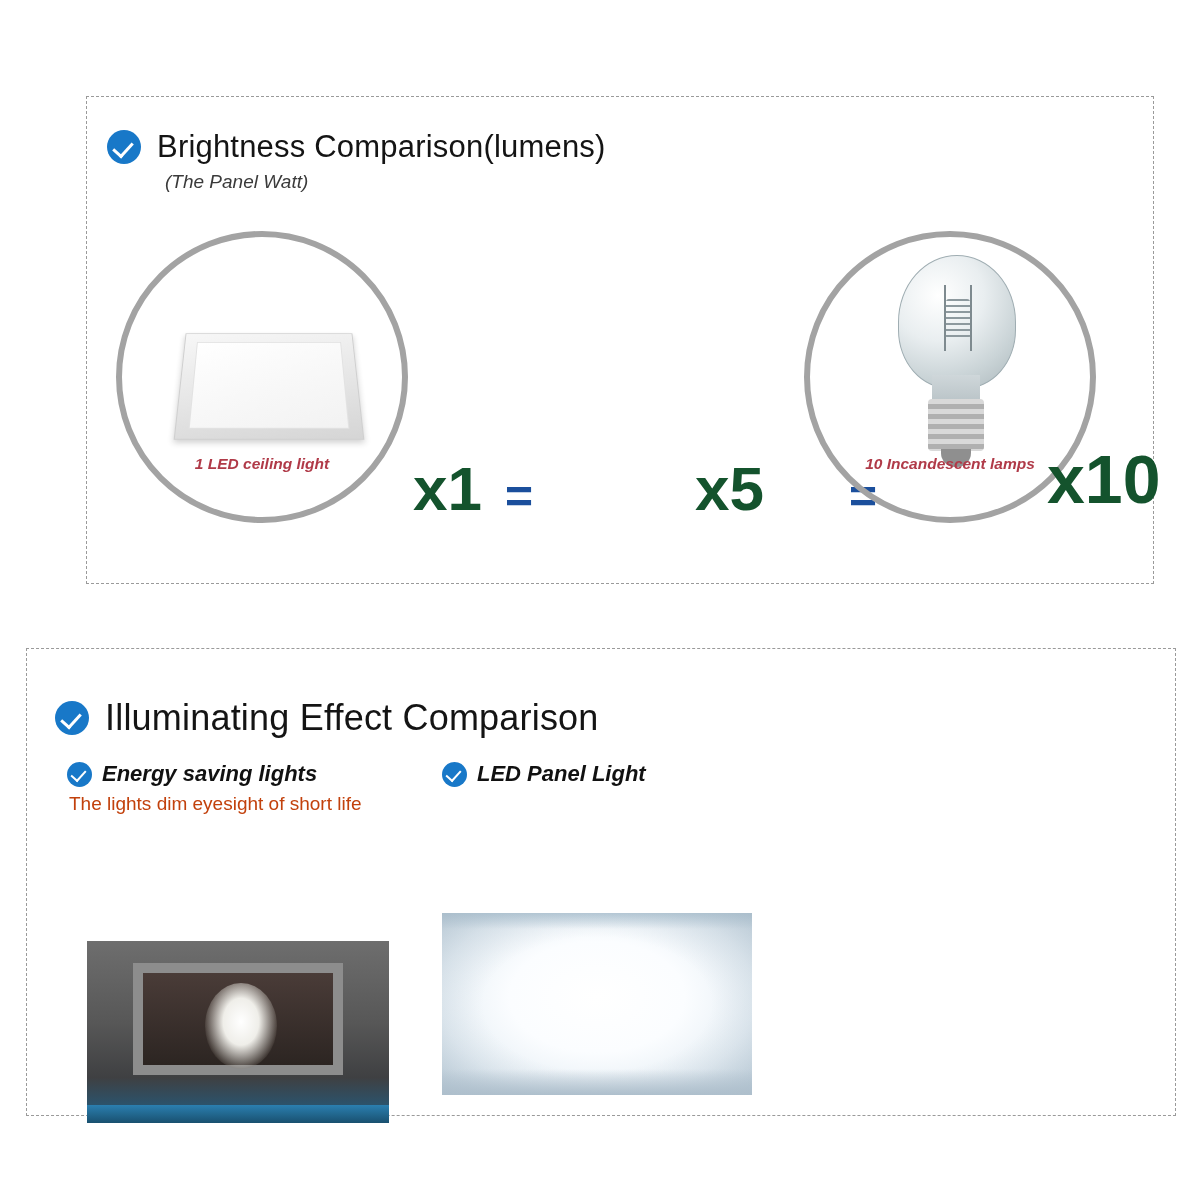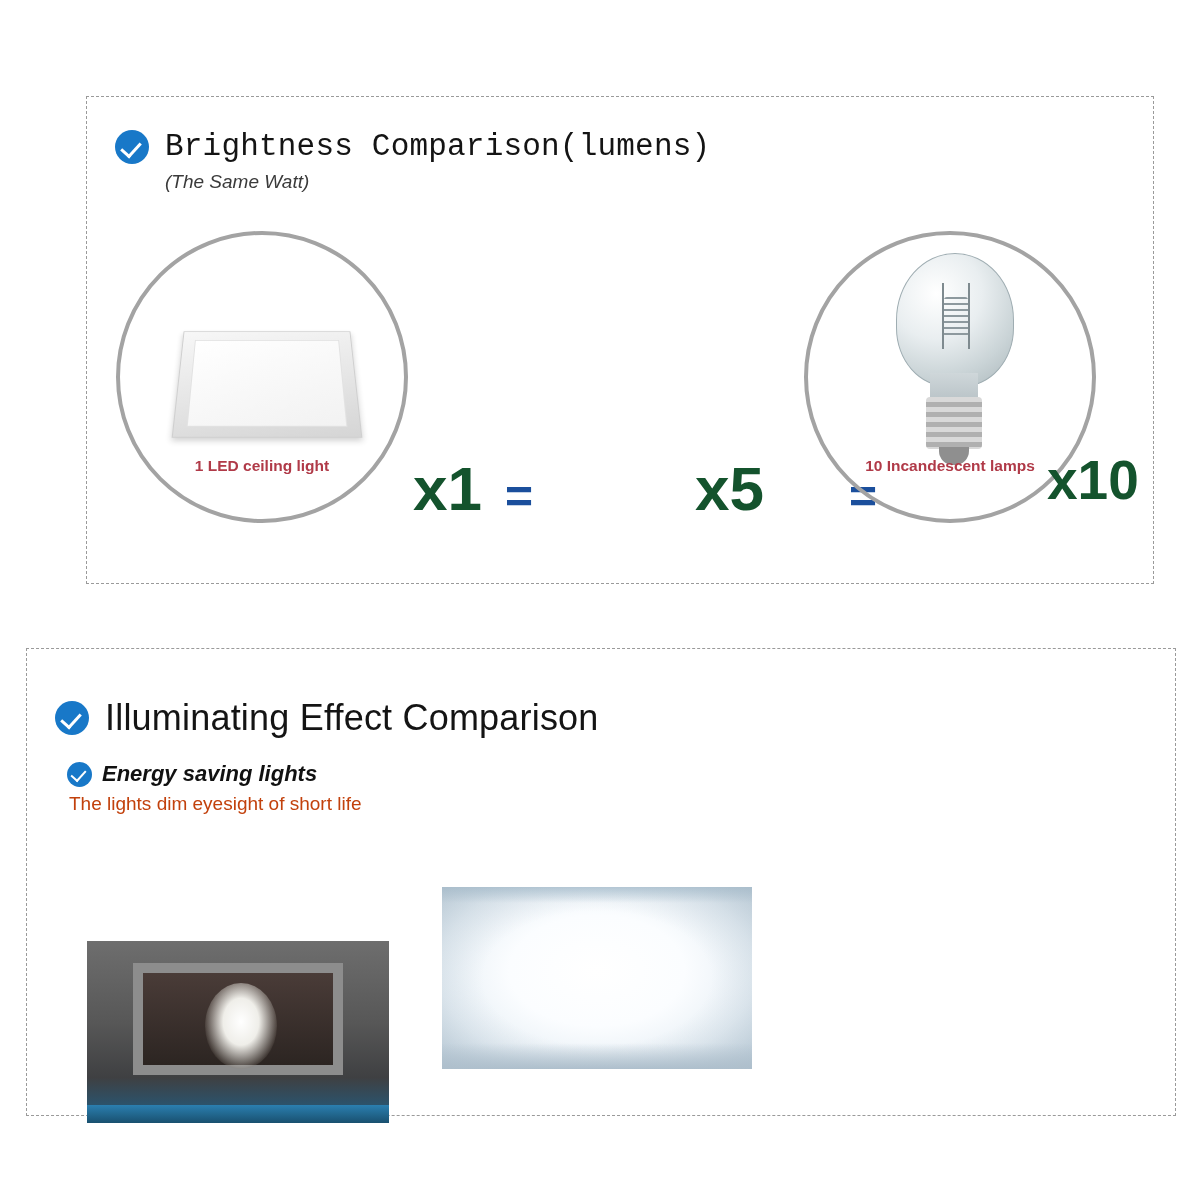--- a/index.html
+++ b/index.html
@@ -26,23 +26,22 @@
     border: 1px dashed #9a9a9a;
     box-sizing: border-box;
   }
 
   .title-row {
     position: absolute;
     display: flex;
     align-items: center;
   }
   .panel-brightness .title-row {
-    left: 28px;
+    left: 20px;
     top: 32px;
-    font-family: Liberation Mono, monospace;
   }
 
   .check-icon {
     display: inline-block;
     width: 34px;
     height: 34px;
     border-radius: 50%;
     background: #1878c8;
     position: relative;
     flex: 0 0 auto;
@@ -92,22 +91,23 @@
     left: 0;
     top: 128px;
     width: 100%;
     height: 330px;
   }
   .circle {
     position: absolute;
     width: 292px;
     height: 292px;
     border-radius: 50%;
-    border: 4px solid #a3a3a3;
+    border: 6px solid #a3a3a3;
     box-sizing: border-box;
+    font-style: italic;
   }
   .c1 { left: 29px;  top: 6px; }
   .c2 { left: 376px; top: 6px; }
   .c3 { left: 717px; top: 6px; }
 
   .circle-caption {
     position: absolute;
     bottom: 44px;
     left: 0;
     right: 0;
@@ -119,21 +119,21 @@
 
   .mult {
     position: absolute;
     font-size: 62px;
     font-weight: bold;
     color: #14532d;
     line-height: 1;
   }
   .m1 { left: 326px; top: 233px; }
   .m2 { left: 608px; top: 233px; }
-  .m3 { left: 960px; top: 228px; font-size: 55px; }
+  .m3 { left: 960px; top: 220px; font-size: 68px; }
 
   .equals {
     position: absolute;
     font-size: 48px;
     font-weight: bold;
     color: #1b4f9c;
     line-height: 1;
   }
   .e1 { left: 418px; top: 248px; }
   .e2 { left: 762px; top: 248px; }
@@ -409,21 +409,21 @@
 </style>
 </head>
 <body>
 
 <section class="panel-brightness">
 
   <div class="title-row">
     <span class="check-icon"></span>
     <span class="panel-title">Brightness Comparison(lumens)</span>
   </div>
-  <div class="panel-subtitle">(The Same Watt)</div>
+  <div class="panel-subtitle">(The Panel Watt)</div>
 
   <div class="circle-row">
 
     <div class="circle c1">
       <div class="art-panel">
         <div class="frame"></div>
         <div class="inner"></div>
       </div>
       <div class="circle-caption">1 LED ceiling light</div>
     </div>
@@ -465,20 +465,24 @@
       <p class="col-desc">The lights dim eyesight of short life</p>
       <div class="photo ph-cfl">
         <div class="box"></div>
         <div class="glow"></div>
         <div class="strip"></div>
       </div>
     </div>
 
 
     <div class="col">
+      <div class="col-head">
+        <span class="check-icon small"></span>
+        <span class="col-title">LED Panel Light</span>
+      </div>
       <div class="photo ph-led">
         <div class="edge-top"></div>
         <div class="vig"></div>
         <div class="edge-bottom"></div>
       </div>
     </div>
 
   </div>
 </section>
 

